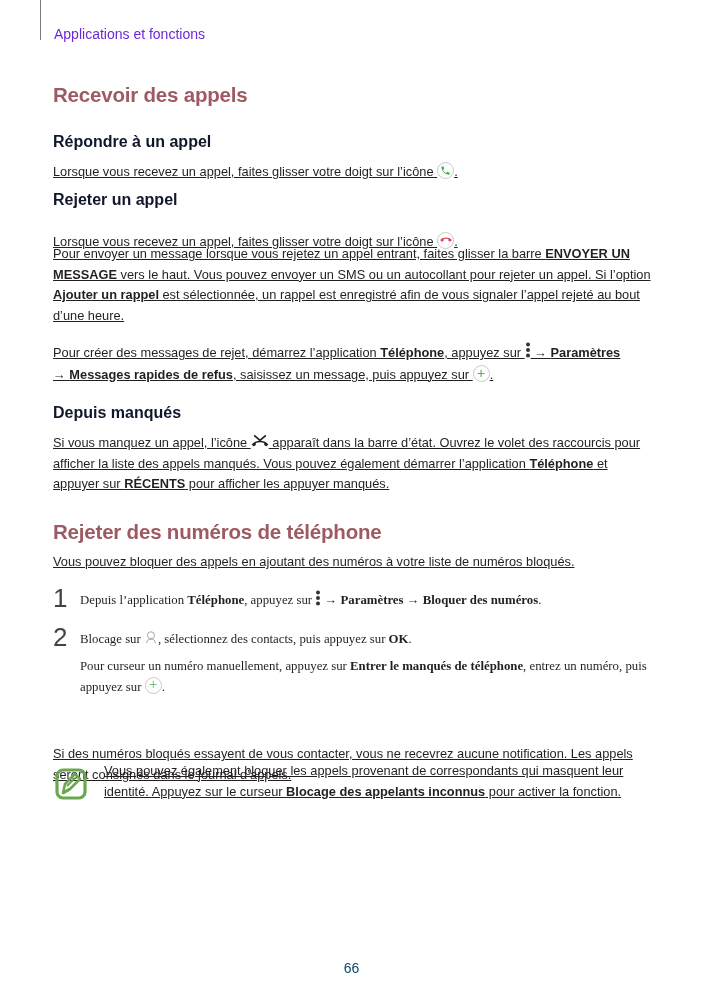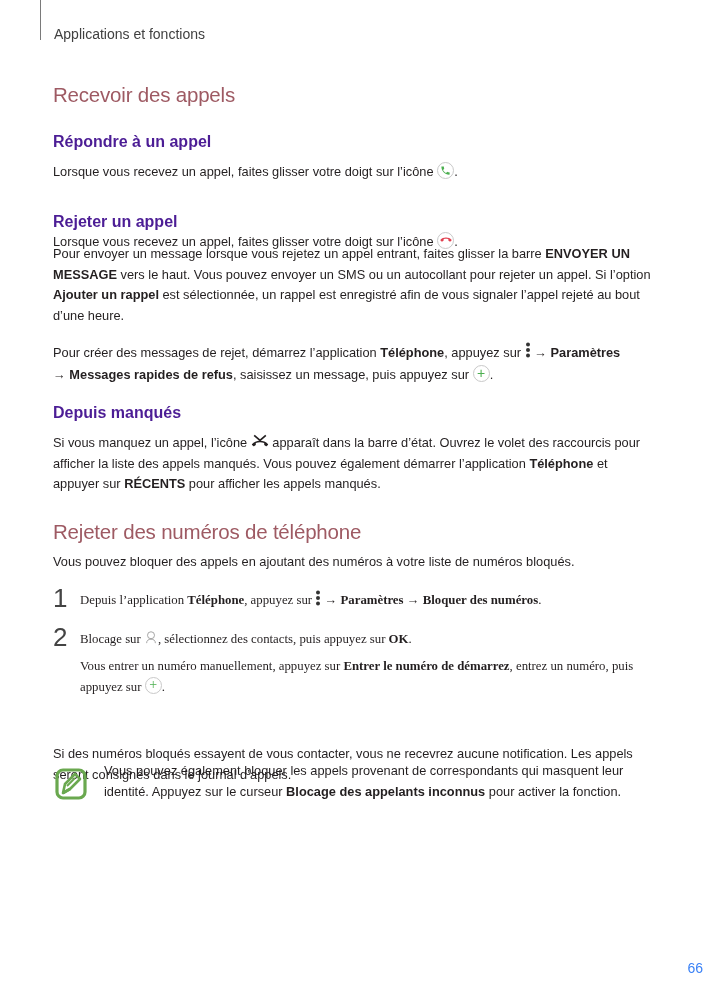--- a/index.html
+++ b/index.html
@@ -2,48 +2,48 @@
 <html><head>
 <meta charset="utf-8">
 <style>
   html, body { margin: 0; padding: 0; background: #ffffff; }
   body {
     width: 703px; height: 994px; position: relative; overflow: hidden;
     font-family: "Liberation Sans", "DejaVu Sans", sans-serif;
     color: #231f20;
   }
   .rule { position: absolute; left: 40px; top: 0; width: 1px; height: 40px; background: #7a7a7a; }
-  .header { position: absolute; left: 54px; top: 26px; font-size: 14px; color: #404040; }
-  .h1 { position: absolute; left: 53px; font-size: 20.5px; color: #9e5a63; font-weight: normal; letter-spacing: -0.2px; }
-  .h2 { position: absolute; left: 53px; font-size: 16px; color: #4c1d95; font-weight: bold; }
-  .p { position: absolute; left: 53px; width: 600px; font-size: 12.8px; line-height: 20.5px; color: #231f20; }
+  .header { position: absolute; left: 54px; top: 26px; font-size: 14px; color: #6d28d9; }
+  .h1 { position: absolute; left: 53px; font-size: 20.5px; color: #9e5a63; font-weight: bold; letter-spacing: -0.2px; }
+  .h2 { position: absolute; left: 53px; font-size: 16px; color: #0f172a; font-weight: bold; }
+  .p { position: absolute; left: 53px; width: 600px; font-size: 12.8px; line-height: 20.5px; color: #231f20; text-decoration: underline; }
   .p b { font-weight: bold; }
   .icon { display: inline-block; vertical-align: middle; }
   .circ { width: 17px; height: 17px; border: 1px solid #c9c9c9; border-radius: 50%; position: relative; top: -2px; box-sizing: border-box; text-align: center; line-height: 14px; font-size: 14px; }
   .stepnum { position: absolute; left: 53px; font-size: 26px; color: #444; font-weight: normal; }
   .steptext { position: absolute; left: 80px; width: 575px; font-size: 12.8px; line-height: 20.5px; font-family: Liberation Serif, serif; }
   .note-icon { position: absolute; left: 55px; top: 768px; width: 32px; height: 32px; }
-  .pagenum { position: absolute; left: 0; width: 703px; text-align: right; top: 960px; font-size: 14px; color: #3b82f6; }
+  .pagenum { position: absolute; left: 0; width: 703px; text-align: center; top: 960px; font-size: 14px; color: #0c4a6e; }
 </style>
 </head>
 <body>
 
 <div class="rule"></div>
 <div class="header">Applications et fonctions</div>
 
 <div class="h1" style="top:83px">Recevoir des appels</div>
 
 <div class="h2" style="top:133px">Répondre à un appel</div>
 <div class="p" style="top:162px">
   <span>Lorsque vous recevez un appel, faites glisser votre doigt sur l’icône </span><span class="icon circ"><svg width="11" height="11" viewBox="0 0 24 24" style="margin-top:2px">
         <path fill="#4caf50" d="M6.6 10.8c1.4 2.8 3.8 5.1 6.6 6.6l2.2-2.2c.3-.3.7-.4 1-.2 1.1.4 2.3.6 3.6.6.6 0 1 .4 1 1V20c0 .6-.4 1-1 1C10.6 21 3 13.4 3 4c0-.6.4-1 1-1h3.5c.6 0 1 .4 1 1 0 1.3.2 2.5.6 3.6.1.3 0 .7-.2 1L6.6 10.8z"></path>
       </svg></span><span>.</span>
 </div>
 
-<div class="h2" style="top:213px">Rejeter un appel</div>
+<div class="h2" style="top:191px">Rejeter un appel</div>
 <div class="p" style="top:232px">
   <span>Lorsque vous recevez un appel, faites glisser votre doigt sur l’icône </span><span class="icon circ"><svg width="12" height="10" viewBox="0 0 24 16" style="margin-top:2px">
         <path fill="#e04050" d="M12 3C7.5 3 3.5 4.8 1 7.5c-.4.4-.4 1 0 1.4l2.2 2.2c.4.4 1 .4 1.4.1l2.2-1.6c.3-.2.4-.5.4-.8V6.3c1.5-.5 3.1-.8 4.8-.8s3.3.3 4.8.8v2.5c0 .3.2.6.4.8l2.2 1.6c.4.3 1 .3 1.4-.1L23 8.9c.4-.4.4-1 0-1.4C20.5 4.8 16.5 3 12 3z"></path>
       </svg></span><span>.</span>
 </div>
 <div class="p" style="top:244px">
   <span>Pour envoyer un message lorsque vous rejetez un appel entrant, faites glisser la barre </span><b>ENVOYER UN MESSAGE</b><span> vers le haut. Vous pouvez envoyer un SMS ou un autocollant pour rejeter un appel. Si l’option </span><b>Ajouter un rappel</b><span> est sélectionnée, un rappel est enregistré afin de vous signaler l’appel rejeté au bout d’une heure.</span>
 </div>
 <div class="p" style="top:342px">
   <span>Pour créer des messages de rejet, démarrez l’application </span><b>Téléphone</b><span>, appuyez sur </span><span class="icon"><svg width="6" height="16" viewBox="0 0 6 16">
@@ -51,21 +51,21 @@
         <circle cx="3" cy="8" r="2" fill="#333"></circle>
         <circle cx="3" cy="13.5" r="2" fill="#333"></circle>
       </svg></span><span> → </span><b>Paramètres</b><br><span> → </span><b>Messages rapides de refus</b><span>, saisissez un message, puis appuyez sur </span><span class="icon circ" style="color:#4caf50">+</span><span>.</span>
 </div>
 
 <div class="h2" style="top:404px">Depuis manqués</div>
 <div class="p" style="top:433px">
   <span>Si vous manquez un appel, l’icône </span><span class="icon"><svg width="18" height="14" viewBox="0 0 24 18">
         <path fill="#231f20" d="M5 2l7 6 7-6 1.5 1.5L12 11 3.5 3.5z"></path>
         <path fill="#231f20" d="M12 10c-4.2 0-8 1.6-10.5 4.2-.4.4-.4 1 0 1.4L3 17.1c.4.4 1 .4 1.4 0l2-1.6V13c1.7-.6 3.6-.9 5.6-.9s3.9.3 5.6.9v2.5l2 1.6c.4.4 1 .4 1.4 0l1.5-1.5c.4-.4.4-1 0-1.4C20 11.6 16.2 10 12 10z"></path>
-      </svg></span><span> apparaît dans la barre d’état. Ouvrez le volet des raccourcis pour afficher la liste des appels manqués. Vous pouvez également démarrer l’application </span><b>Téléphone</b><span> et appuyer sur </span><b>RÉCENTS</b><span> pour afficher les appels manqués.</span>
+      </svg></span><span> apparaît dans la barre d’état. Ouvrez le volet des raccourcis pour afficher la liste des appels manqués. Vous pouvez également démarrer l’application </span><b>Téléphone</b><span> et appuyer sur </span><b>RÉCENTS</b><span> pour afficher les appuyer manqués.</span>
 </div>
 
 <div class="h1" style="top:520px">Rejeter des numéros de téléphone</div>
 <div class="p" style="top:552px">Vous pouvez bloquer des appels en ajoutant des numéros à votre liste de numéros bloqués.</div>
 
 <div class="stepnum" style="top:583px">1</div>
 <div class="steptext" style="top:590px">
   <span>Depuis l’application </span><b>Téléphone</b><span>, appuyez sur </span><span class="icon"><svg width="6" height="16" viewBox="0 0 6 16">
         <circle cx="3" cy="2.5" r="2" fill="#333"></circle>
         <circle cx="3" cy="8" r="2" fill="#333"></circle>
@@ -74,21 +74,21 @@
 </div>
 
 <div class="stepnum" style="top:622px">2</div>
 <div class="steptext" style="top:629px">
   <span>Blocage sur </span><span class="icon"><svg width="14" height="14" viewBox="0 0 16 16">
         <circle cx="8" cy="6" r="4" fill="none" stroke="#999" stroke-width="1"></circle>
         <path d="M3 15c0-3 2-4.5 5-4.5s5 1.5 5 4.5" fill="none" stroke="#999" stroke-width="1"></path>
       </svg></span><span>, sélectionnez des contacts, puis appuyez sur </span><b>OK</b><span>.</span>
 </div>
 <div class="steptext" style="top:656px">
-  <span>Vous entrer un numéro manuellement, appuyez sur </span><b>Entrer le numéro de démarrez</b><span>, entrez un numéro, puis appuyez sur </span><span class="icon circ" style="color:#4caf50">+</span><span>.</span>
+  <span>Pour curseur un numéro manuellement, appuyez sur </span><b>Entrer le manqués de téléphone</b><span>, entrez un numéro, puis appuyez sur </span><span class="icon circ" style="color:#4caf50">+</span><span>.</span>
 </div>
 
 <div class="p" style="top:744px">Si des numéros bloqués essayent de vous contacter, vous ne recevrez aucune notification. Les appels seront consignés dans le journal d’appels.</div>
 
 <div class="note-icon">
   <svg width="32" height="32" viewBox="0 0 32 32">
     <rect x="2" y="2" width="28" height="28" rx="6" ry="6" fill="none" stroke="#6aa84f" stroke-width="3.2"></rect>
     <path d="M8 25 L10 16 L20 6 L25 11 L15 21 Z" fill="none" stroke="#6aa84f" stroke-width="2.6" stroke-linejoin="round"></path>
     <path d="M8 25 L15 21" stroke="#6aa84f" stroke-width="2.6"></path>
     <path d="M12 18 L20 10" stroke="#6aa84f" stroke-width="2"></path>

